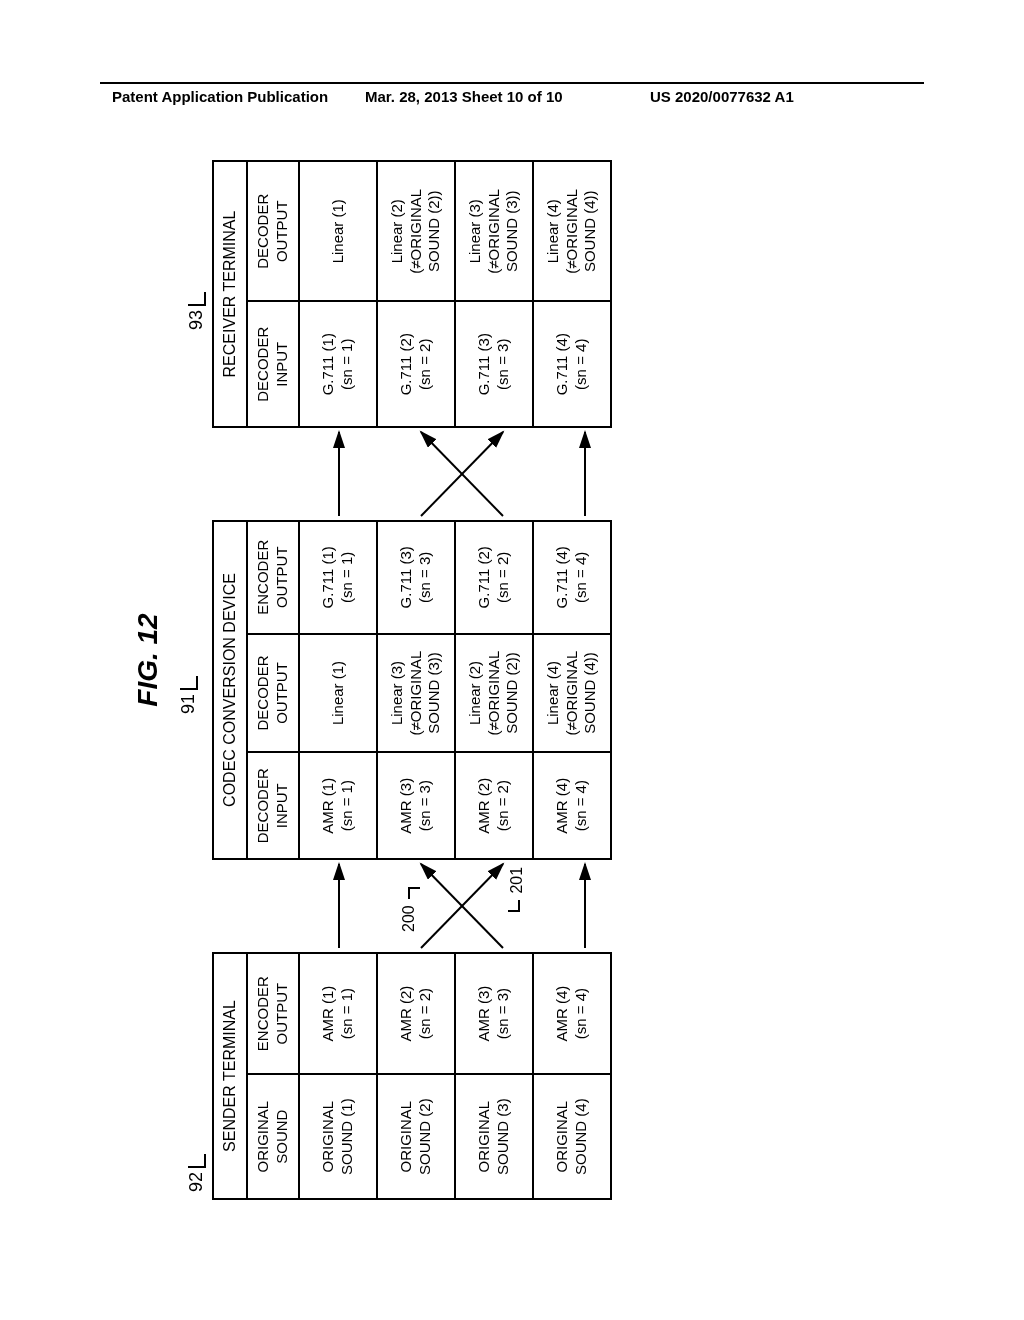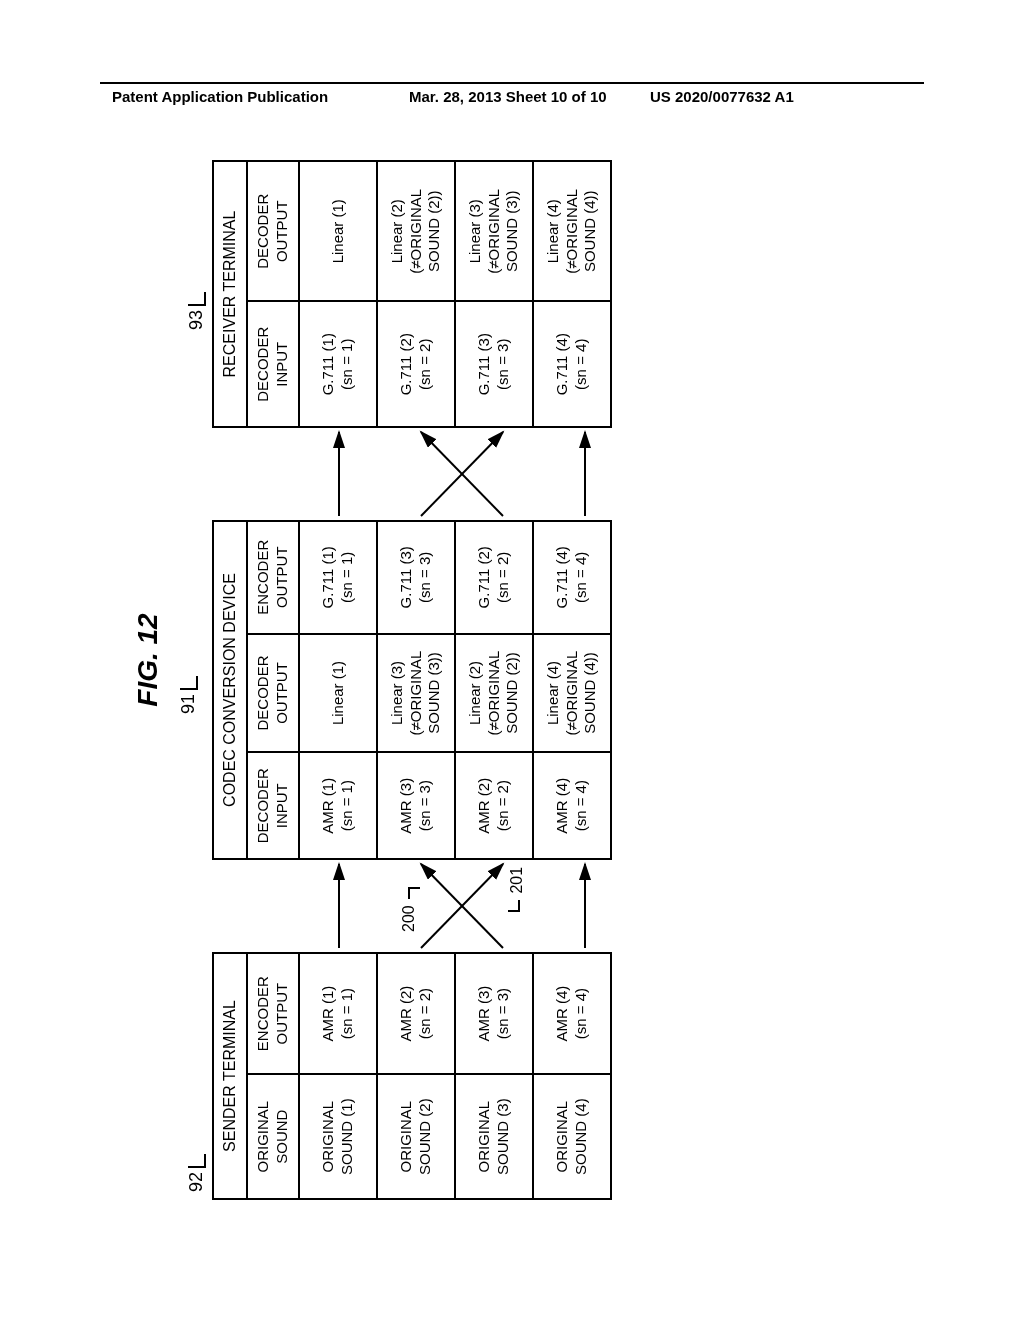--- a/index.html
+++ b/index.html
@@ -16,21 +16,21 @@
     top: 82px; left: 100px; right: 100px;
     border-top: 2px solid #000;
   }
   .header-text {
     position: absolute;
     top: 88px;
     font-size: 15px;
     font-weight: bold;
   }
   .hdr-left   { left: 100px; margin-left: 12px; }
-  .hdr-center { left: 365px; margin-left: 44px; }
+  .hdr-center { left: 365px; }
   .hdr-right  { left: 650px; }
 
   
   .stage {
     position: absolute;
     
     left: 512px; top: 660px;
     transform: translate(-50%, -50%) rotate(-90deg);
     width: 1080px;   
     height: 740px;   

